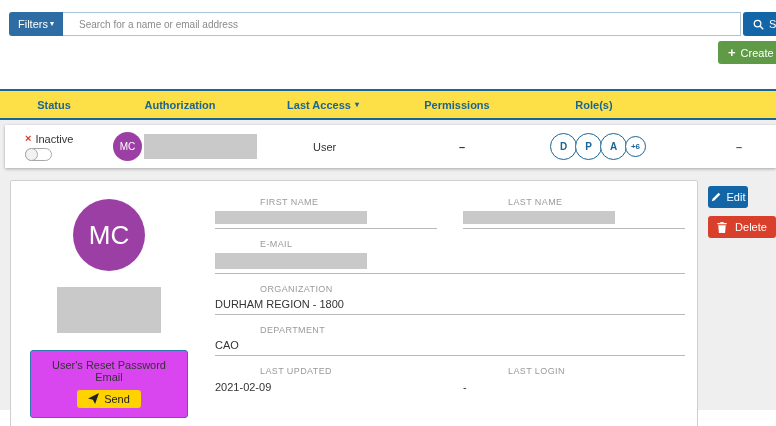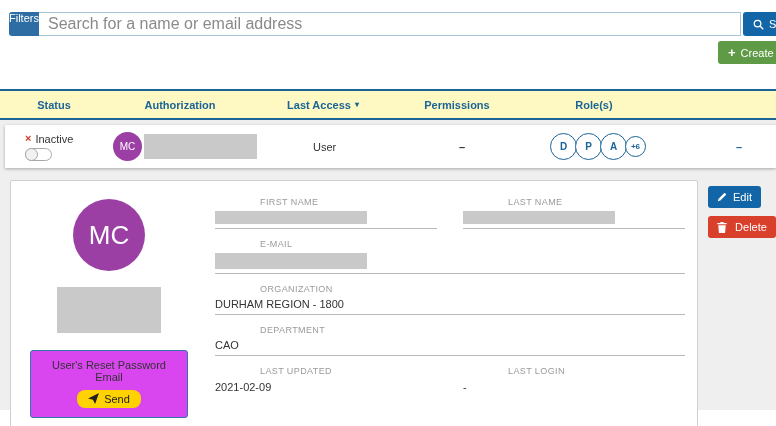--- a/index.html
+++ b/index.html
@@ -10,26 +10,26 @@
     font-family:"Liberation Sans", sans-serif;
     background:#ffffff; color:#333;
   }
   .screen { width:776px; height:426px; position:relative; overflow:hidden; }
 
   
   .topbar { display:flex; align-items:stretch; margin:12px 0 0 9px; width:806px; height:24px; }
   .btn { border:none; cursor:pointer; font-family:inherit; }
   .filters-btn {
     background:var(--filters-blue,#2e6da4); color:#fff; font-size:11px;
-    border-radius:3px 0 0 3px; padding:0 0; display:flex; align-items:center; gap:12px;flex-direction:column;
+    border-radius:3px 0 0 3px; padding:0 9px; display:flex; align-items:center; gap:2px;
   }
   .caret { font-size:8px; line-height:1; }
   .search-input {
-    flex:1; border:1px solid #a9c4d6; border-left:none; padding:0 9px;
-    font-size:16px; color:#333; outline:none; font-family:inherit;
+    flex:1; border:1px solid #a9c4d6; border-left:none; padding:0 16px;
+    font-size:10px; color:#333; outline:none; font-family:inherit;
   }
   .search-input::placeholder { color:#8a8a8a; }
   .search-btn {
     background:var(--primary-blue,#1266a8); color:#fff; font-size:11px;
     border-radius:3px; margin-left:2px; padding:0 10px;
     display:flex; align-items:center; gap:5px; width:72px; flex:0 0 auto;
   }
 
   
   .create-row { position:relative; height:24px; margin-top:5px; }
@@ -38,21 +38,21 @@
     background:var(--create-green,#5f9b46); color:#fff; font-size:11px;
     border-radius:3px; padding:0 10px; display:flex; align-items:center; gap:5px; width:96px;
   }
   .plus { font-weight:bold; font-size:13px; line-height:1; }
 
   
   .table-head {
     display:grid; grid-template-columns:108px 144px 142px 126px 148px 132px;
     border-top:2px solid var(--accent-blue,#1a6496);
     border-bottom:2px solid var(--accent-blue,#1a6496);
-    height:31px; align-items:center; margin-top:24px; background:#fef9c3;
+    height:31px; align-items:center; margin-top:24px; background:#fde047;
   }
   .th {
     color:var(--accent-blue,#1a6496); font-size:11px; font-weight:bold;
     text-align:center; cursor:pointer; display:flex; justify-content:center; align-items:center; gap:4px;
   }
 
   
   .content { background:#efefef; height:290px; padding-top:5px; }
 
   .row-card {
@@ -93,37 +93,37 @@
   .detail-panel {
     background:#fff; border:1px solid #cfcfcf; border-radius:2px;
     width:692px; min-height:232px; padding:14px 12px 14px 14px; display:flex; gap:22px;
   }
   .detail-left { width:168px; display:flex; flex-direction:column; align-items:center; flex:0 0 auto; }
   .avatar.lg { width:72px; height:72px; font-size:26px; margin-top:4px; }
   .detail-redact { width:104px; height:46px; margin-top:16px; }
   .reset-box { border:1px solid #2a7ab0; border-radius:3px; margin-top:17px; padding:8px 8px 9px; width:158px; text-align:center; background:#d946ef; }
   .reset-title { font-size:11px; color:#333; margin-bottom:7px; }
   .send-btn {
-    background:var(--send-yellow,#ffd200); color:#222; border-radius:8px; font-size:11px;
+    background:var(--send-yellow,#ffd200); color:#222; border-radius:3px; font-size:11px;
     padding:3px 11px; display:inline-flex; align-items:flex-start; gap:5px;
   }
 
   .detail-form { flex:1; padding-top:2px; }
   .frow.two { display:grid; grid-template-columns:1fr 1fr; column-gap:26px; }
   .field { margin-bottom:10px; }
   .flabel { font-size:9px; color:#9a9a9a; letter-spacing:.4px; margin-bottom:4px;padding-left:45px; }
   .fline { border-bottom:1px solid #b9b9b9; padding-bottom:4px; min-height:17px; font-size:11px; color:#333; display:flex; align-items:flex-end; }
   .fline.noline { border-bottom:none; }
   .redact.bar { width:152px; height:13px; }
   .redact.bar.tall { height:16px; }
 
   .detail-actions { display:flex; flex-direction:column; gap:8px; padding-top:6px; }
   .edit-btn {
     background:var(--primary-blue,#1266a8); color:#fff; font-size:11px; border-radius:3px;
-    padding:5px 10px; display:inline-flex; align-items:center; gap:6px; width:53px; justify-content:center;
+    padding:5px 10px; display:inline-flex; align-items:center; gap:6px; width:40px; justify-content:center;
   }
   .delete-btn {
     background:var(--delete-red,#d9402c); color:#fff; font-size:11px; border-radius:3px;
     padding:5px 9px; display:inline-flex; align-items:center; gap:8px; width:68px; justify-content:center;
   }
   .icon { display:inline-flex; align-items:center; line-height:0; }
 </style>
 </head>
 <body>
 

